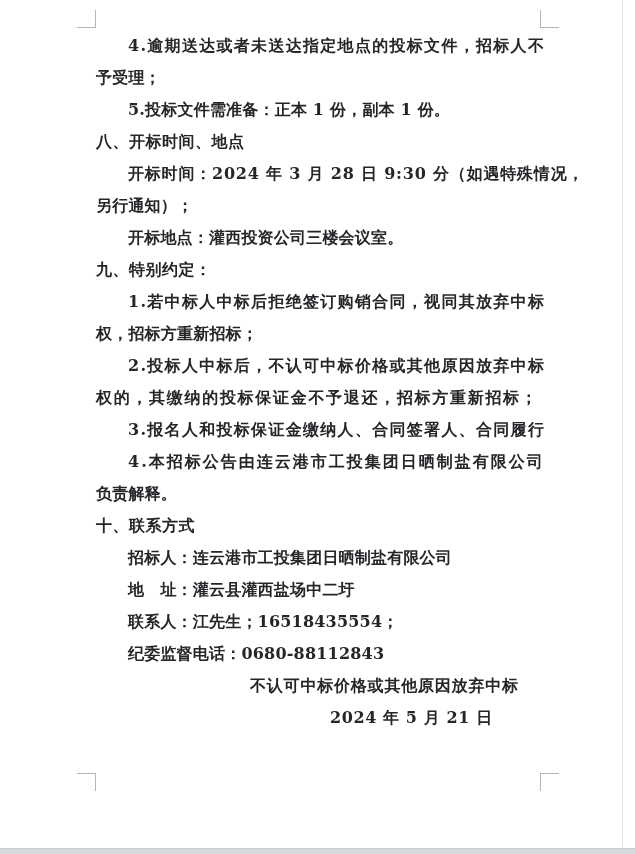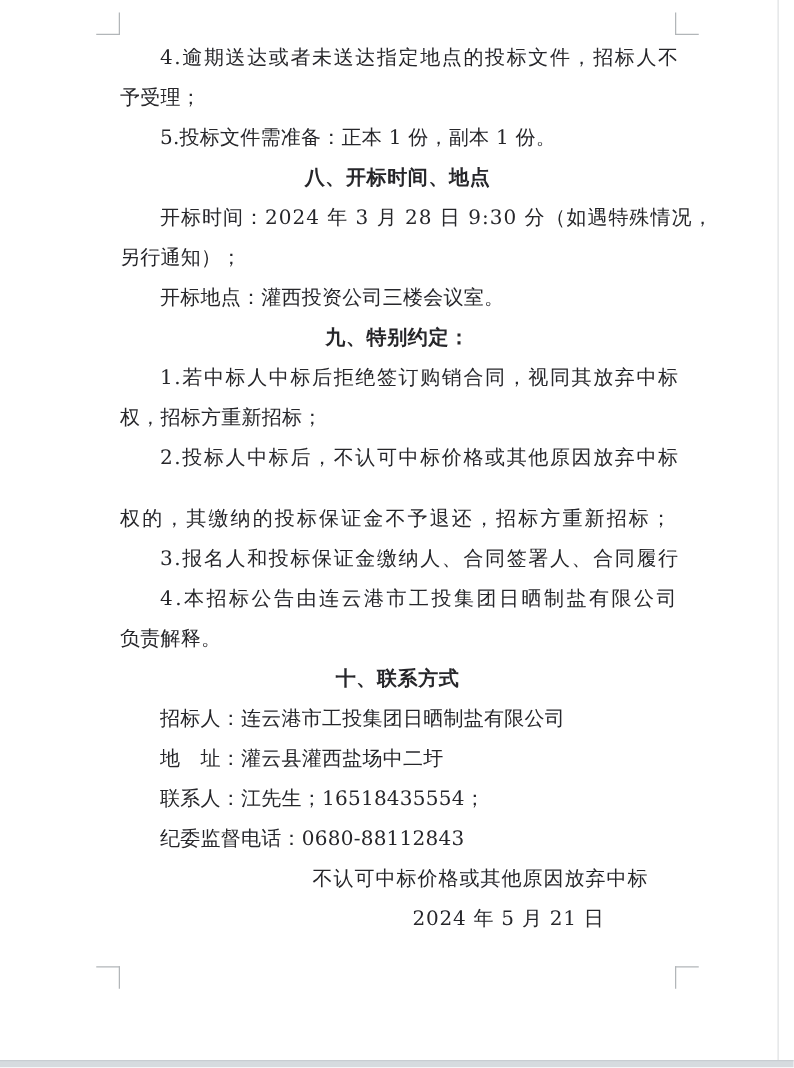--- a/index.html
+++ b/index.html
@@ -26,29 +26,29 @@
   .crop { position: absolute; width: 19px; height: 18px; box-sizing: border-box; }
   .crop-tl { left: 77px;  top: 10px;  border-right: 1px solid #b2b6b9; border-bottom: 1px solid #b2b6b9; }
   .crop-tr { left: 540px; top: 10px;  border-left: 1px solid #b2b6b9;  border-bottom: 1px solid #b2b6b9; }
   .crop-bl { left: 77px;  top: 773px; border-right: 1px solid #b2b6b9; border-top: 1px solid #b2b6b9; }
   .crop-br { left: 540px; top: 773px; border-left: 1px solid #b2b6b9;  border-top: 1px solid #b2b6b9; }
   
   .content {
     position: absolute; left: 96px; top: 30px; width: 444px;
     font-size: 16px; line-height: 32px;
   }
-  .line { white-space: nowrap; height: 32px; letter-spacing: 0.2px; }
+  .line { white-space: nowrap; height: 32px; letter-spacing: 0.2px; font-weight: bold; }
   .indent { padding-left: 32px; }
   .heading {
     font-family: "DejaVu Sans", "Liberation Sans", sans-serif;
-    font-weight: 700; letter-spacing: 0.5px; text-align: center;
+    font-weight: 700; letter-spacing: 0.5px;
   }
   .j08 { letter-spacing: 0.8px; text-align: center; }
   .j13 { letter-spacing: 1.3px; }
-  .j17 { letter-spacing: 1.7px; margin-top: 17px; }
+  .j17 { letter-spacing: 1.7px; }
   .j20 { letter-spacing: 2.0px; }
   .sig-company { padding-left: 154px; letter-spacing: 0.8px; }
   .sig-date { padding-left: 234px; letter-spacing: 0.6px; }
 </style>
 </head>
 <body>
 
 <div class="crop crop-tl"></div>
 <div class="crop crop-tr"></div>
 <div class="crop crop-bl"></div>

